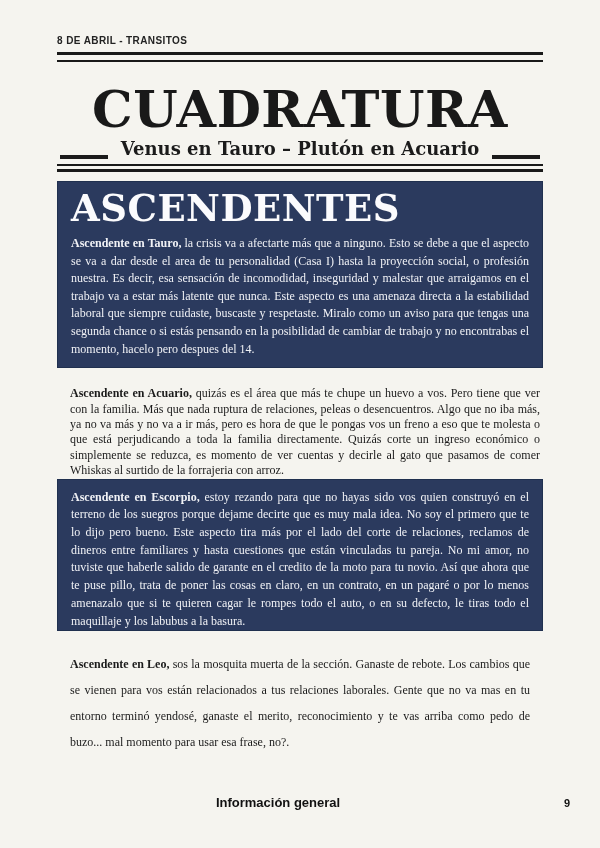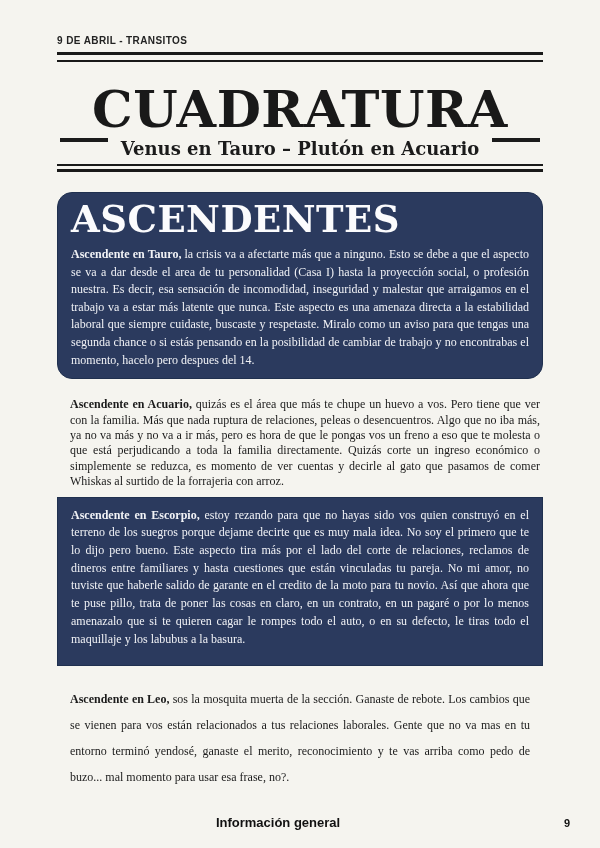--- a/index.html
+++ b/index.html
@@ -33,36 +33,36 @@
     font-weight: 700;
     font-size: 51px;
     line-height: 52px;
     text-align: center;
     letter-spacing: 0.5px;
     color: #191919;
     margin: 21px 0 3px 0;
   }
 
   .subtitle-row {
-    display: flex; align-items: flex-start; gap: 13px;
+    display: flex; align-items: flex-end; gap: 13px;
     margin: 0 3px 5px 3px;
   }
   .subtitle-bar { height: 4px; background: #1b1b1b; flex: 1; }
   .subtitle-text {
     font-family: "DejaVu Serif", serif;
     font-weight: 700; font-size: 18px;
     white-space: nowrap; color: #1b1b1b;
   }
 
   .navy-box {
     background: #2b3a5e;
     border: 1px solid #20304f;
   }
-  .box-tauro { margin-top: 20px; padding: 4px 13px 9px 13px; border-radius: 15px; }
-  .box-escorpio { margin-top: 7px; padding: 9px 13px 17px 13px; }
+  .box-tauro { margin-top: 9px; padding: 4px 13px 9px 13px; }
+  .box-escorpio { padding: 9px 13px 0 13px; }
 
   .ascendentes-heading {
     font-family: "DejaVu Serif", serif;
     font-weight: 700;
     font-size: 37px;
     line-height: 44px;
     color: #fbfbfd;
     margin: 0 0 5px 0;
     letter-spacing: 0.5px;
   }
@@ -74,40 +74,40 @@
   }
   .navy-box .para { color: #f1f2f6; }
   .lead { font-weight: 700; }
 
   .p-tauro   { line-height: 17.6px; }
   .p-acuario { line-height: 15.4px; margin: 18px 3px 0 13px; }
   .p-escorpio{ line-height: 17.7px; }
   .p-leo     { line-height: 26px; margin: 20px 13px 0 13px; }
 
   .footer {
-    position: absolute; left: 0; top: 813px; width: 600px;
+    position: absolute; left: 0; top: 793px; width: 600px;
     font-family: "Liberation Sans", sans-serif;
     font-weight: 700; color: #111;
   }
   .footer-center {
     width: 556px; 
     text-align: center;
     font-size: 13px; line-height: 20px;
   }
   .page-num {
     position: absolute; right: 30px; top: 4px;
     font-size: 11px;
   }
 </style>
 </head>
 <body>
 
 <div class="content">
 
-  <div class="meta-line">9 DE ABRIL - TRANSITOS</div>
+  <div class="meta-line">8 DE ABRIL - TRANSITOS</div>
 
   <div class="rules-top">
     <div class="rule r3"></div>
     <div class="gap5"></div>
     <div class="rule r2"></div>
   </div>
 
   <div class="main-title">CUADRATURA</div>
 
   <div class="subtitle-row">

